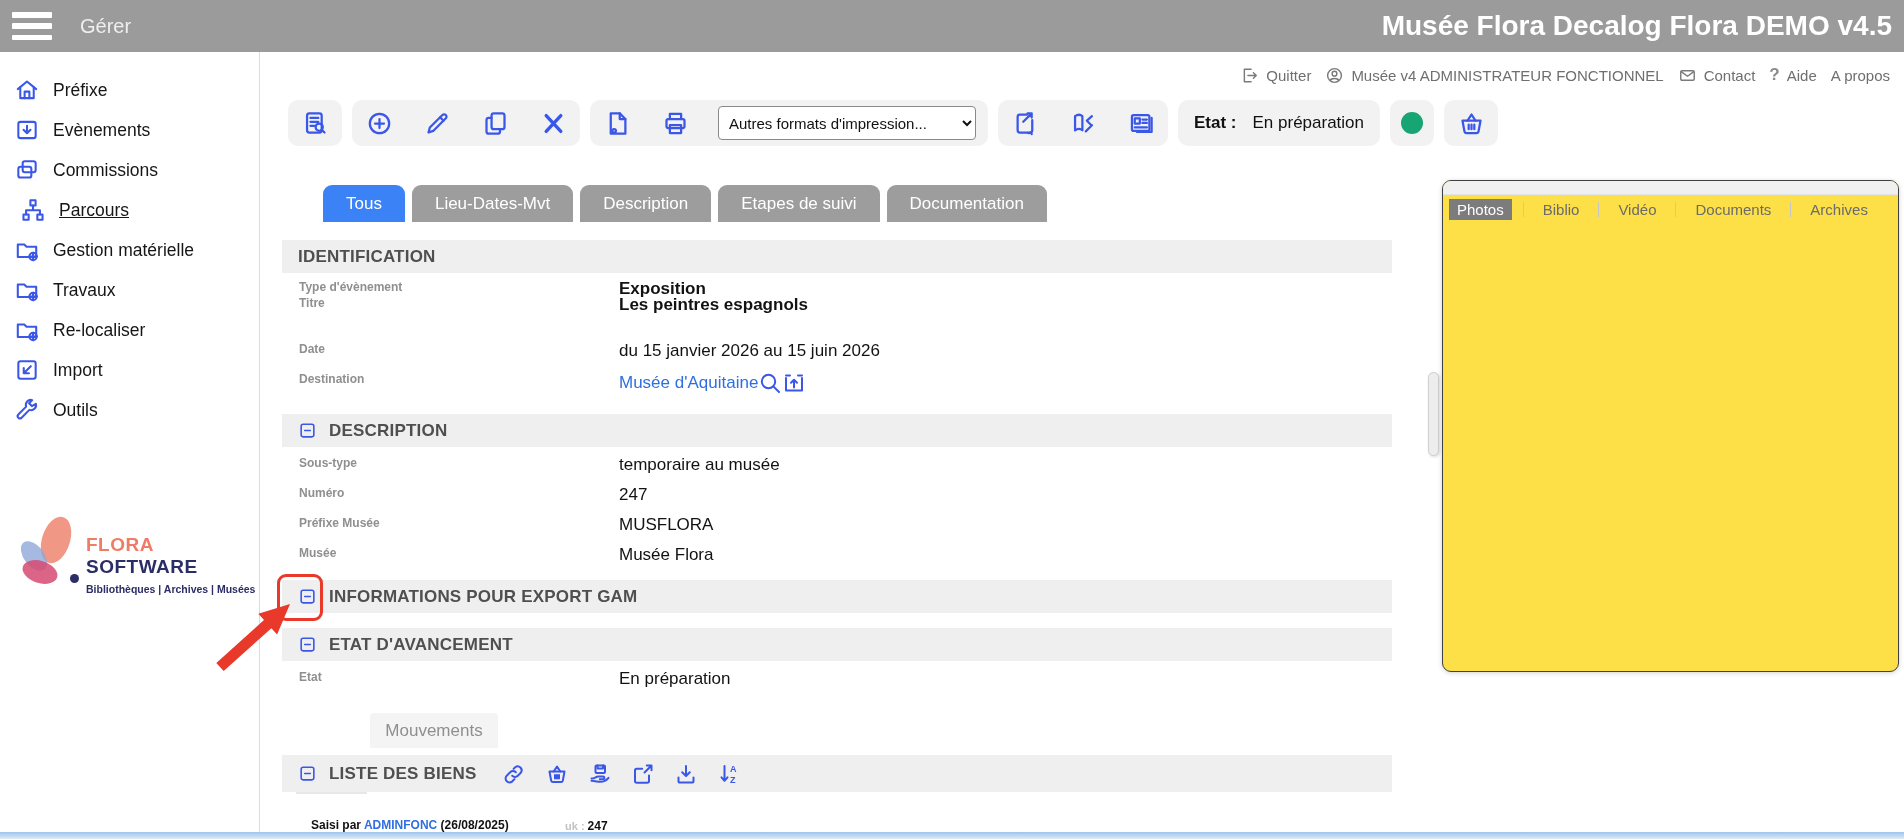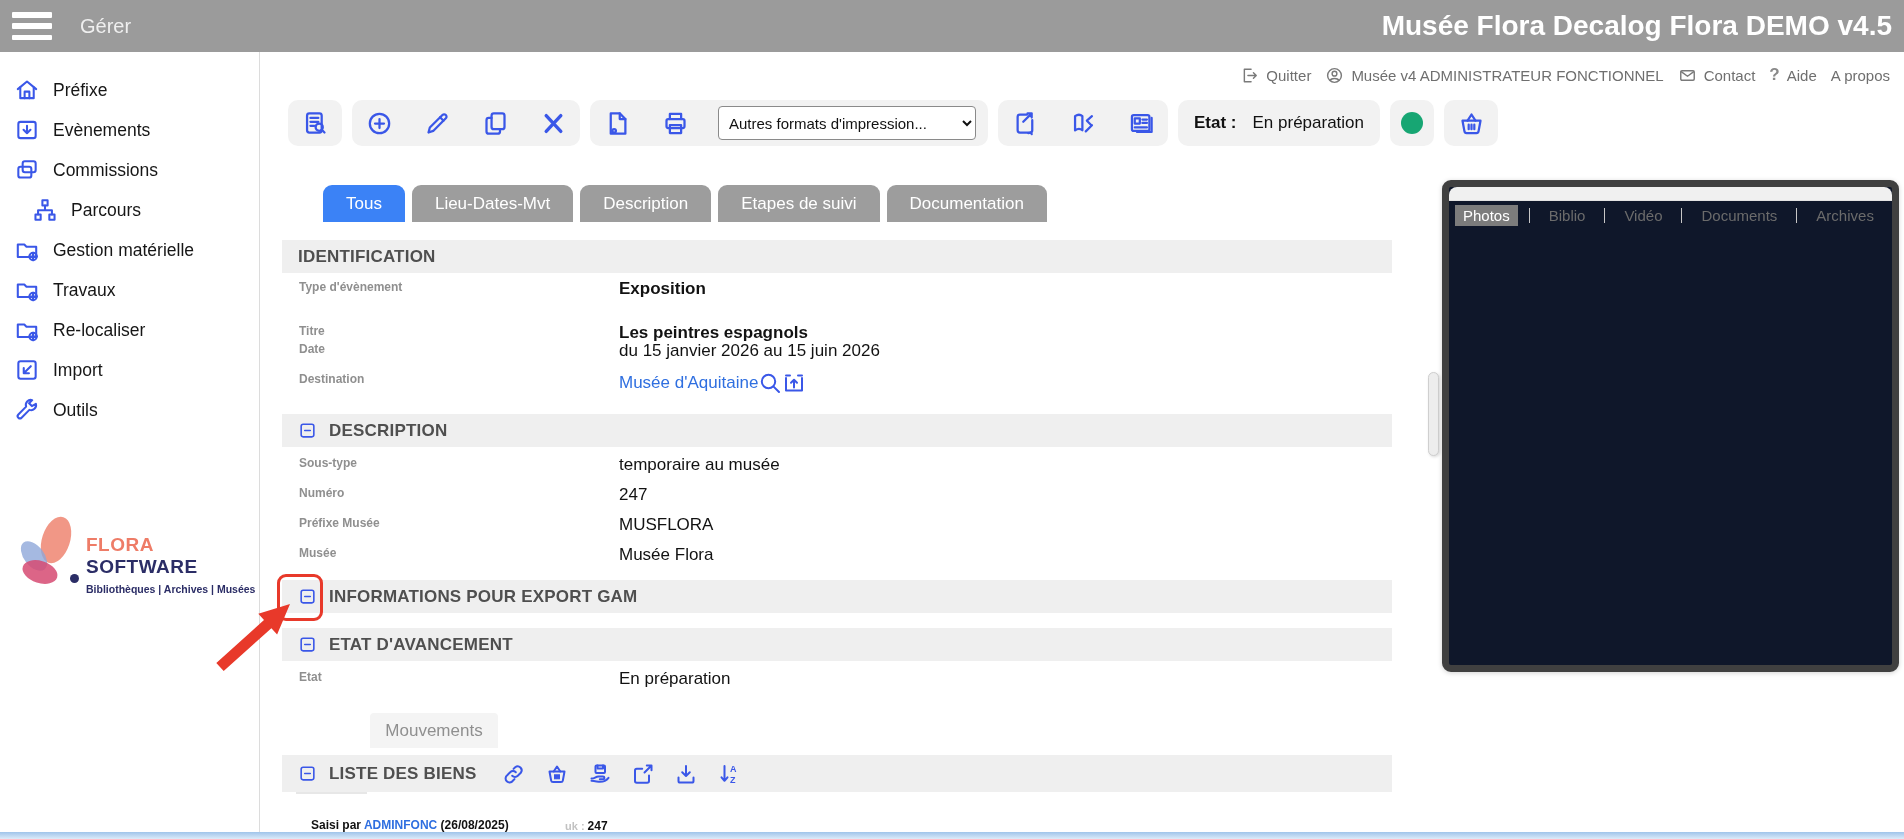--- a/index.html
+++ b/index.html
@@ -18,21 +18,21 @@
   #utility { top:58px; right:14px; height:34px; display:flex; align-items:center; gap:14px; color:#6f6f6f; font-size:15px; }
   .util-item { display:flex; align-items:center; gap:7px; cursor:pointer; white-space:nowrap; }
   .util-item svg { width:19px; height:19px; stroke:#7a7a7a; fill:none; stroke-width:1.8; stroke-linecap:round; stroke-linejoin:round; }
   .qmark { color:#8a8a8a; font-size:17px; font-weight:bold; }
 
   
   #sidebar { left:0; top:52px; width:260px; height:787px; border-right:1px solid #dcdcdc; background:#fff; }
   #side-list { position:absolute; left:0; top:18px; width:100%; }
   .side-item { height:40px; display:flex; align-items:center; gap:13px; padding-left:14px; font-size:17.5px; color:#161616; cursor:pointer; }
   .side-item svg { width:26px; height:26px; stroke:#3a57e8; fill:none; stroke-width:1.9; stroke-linecap:round; stroke-linejoin:round; flex:0 0 26px; }
-  .side-item.indent { padding-left:32px; }
+  .side-item.indent { padding-left:20px;text-decoration:underline; }
 
   
   #logo { left:12px; top:460px; width:244px; height:92px; }
   #logo-text { position:absolute; left:74px; top:22px; }
   #logo-line1 { font-size:19px; font-weight:bold; letter-spacing:.5px; }
   #logo-flora { color:#ee7c67; }
   #logo-soft { color:#2b2d66; }
   #logo-tag { margin-top:5px; font-size:10.5px; font-weight:bold; color:#2b2d66; }
   #logo-dot { position:absolute; left:58px; top:62px; width:9px; height:9px; border-radius:50%; background:#2b2d66; }
 
@@ -83,21 +83,21 @@
 
   
   #footer-line { left:311px; top:818px; font-size:12px; color:#111; font-weight:bold; white-space:nowrap; }
   #footer-line .bluelink { font-weight:bold; }
   #uk-wrap { left:565px; top:819px; font-size:12px; }
   #uk-label { color:#c2c2c2; font-weight:bold; font-size:11px; }
   #uk-value { color:#111; font-weight:bold; margin-left:3px; }
   #blue-strip { left:0; top:832px; width:1904px; height:7px; background:linear-gradient(#9fc4ea,#dcebf9); }
 
   
-  #rpanel { left:1442px; top:180px; width:457px; height:492px; background:#0f172a; border:7px solid #404040; border-radius:9px; box-shadow:0 1px 5px rgba(0,0,0,.18); }
+  #rpanel { left:1442px; top:180px; width:457px; height:492px; background:#fde047; border:1px solid #404040; border-radius:9px; box-shadow:0 1px 5px rgba(0,0,0,.18); }
   #rpanel-cap { height:14px; background:#f0f0f0; border-radius:8px 8px 0 0; border-bottom:1px solid #e3e3e3; }
   #rpanel-tabs { height:28px; display:flex; align-items:center; padding-left:6px; font-size:15px; color:#6b6b6b; }
   .rp-tab { padding:2px 8px; cursor:pointer; white-space:nowrap; }
   .rp-tab.active { background:#7c7c7c; color:#fff; }
   .rp-sep { width:1px; height:15px; background:#c6c6c6; margin:0 11px; }
   #panel-handle { left:1428px; top:372px; width:11px; height:84px; background:#ededed; border:1px solid #cfcfcf; border-radius:6px; box-shadow:1px 1px 3px rgba(0,0,0,.15); cursor:pointer; }
 </style>
 </head>
 <body>
 
@@ -339,21 +339,21 @@
     <div class="tab">Documentation</div>
   </div>
 
   <div class="secbar abs" style="top:240px">
     <span class="sectitle">IDENTIFICATION</span>
   </div>
   <div class="frow abs" style="top:276px">
     <span class="flabel">Type d'évènement</span>
     <span class="fvalue bold">Exposition</span>
   </div>
-  <div class="frow abs" style="top:320px">
+  <div class="frow abs" style="top:292px">
     <span class="flabel">Titre</span>
     <span class="fvalue bold">Les peintres espagnols</span>
   </div>
   <div class="frow abs" style="top:338px">
     <span class="flabel">Date</span>
     <span class="fvalue">du 15 janvier 2026 au 15 juin 2026</span>
   </div>
   <div class="frow abs" style="top:368px">
     <span class="flabel">Destination</span>
     <span class="fvalue linkrow">

